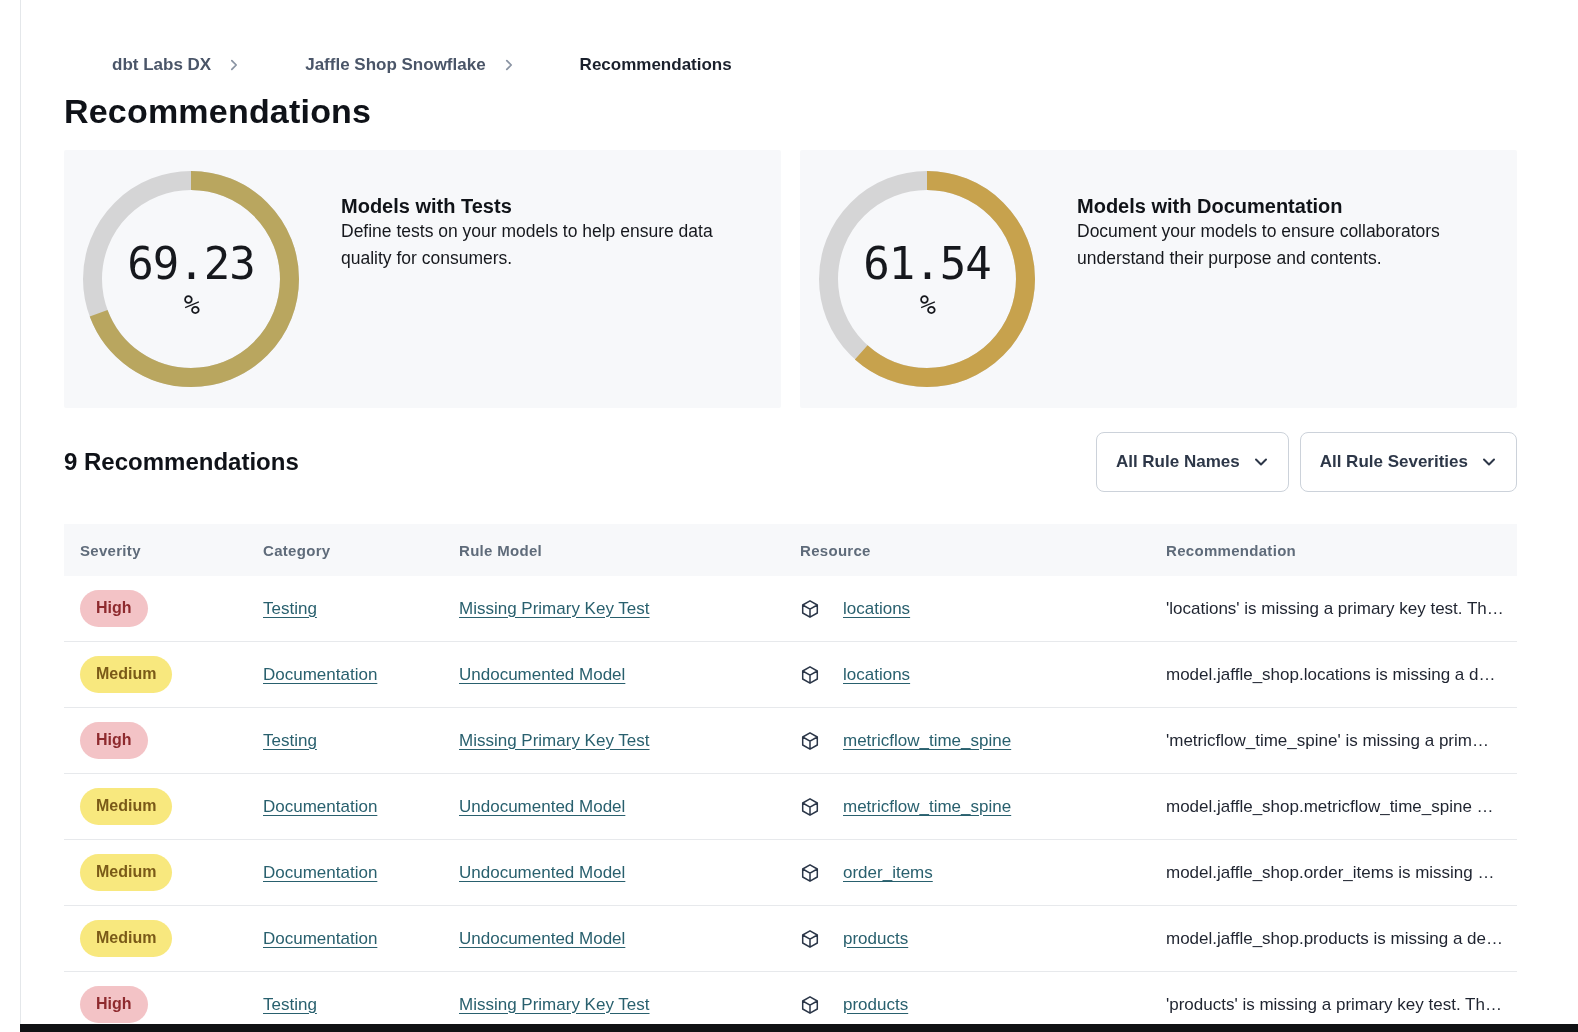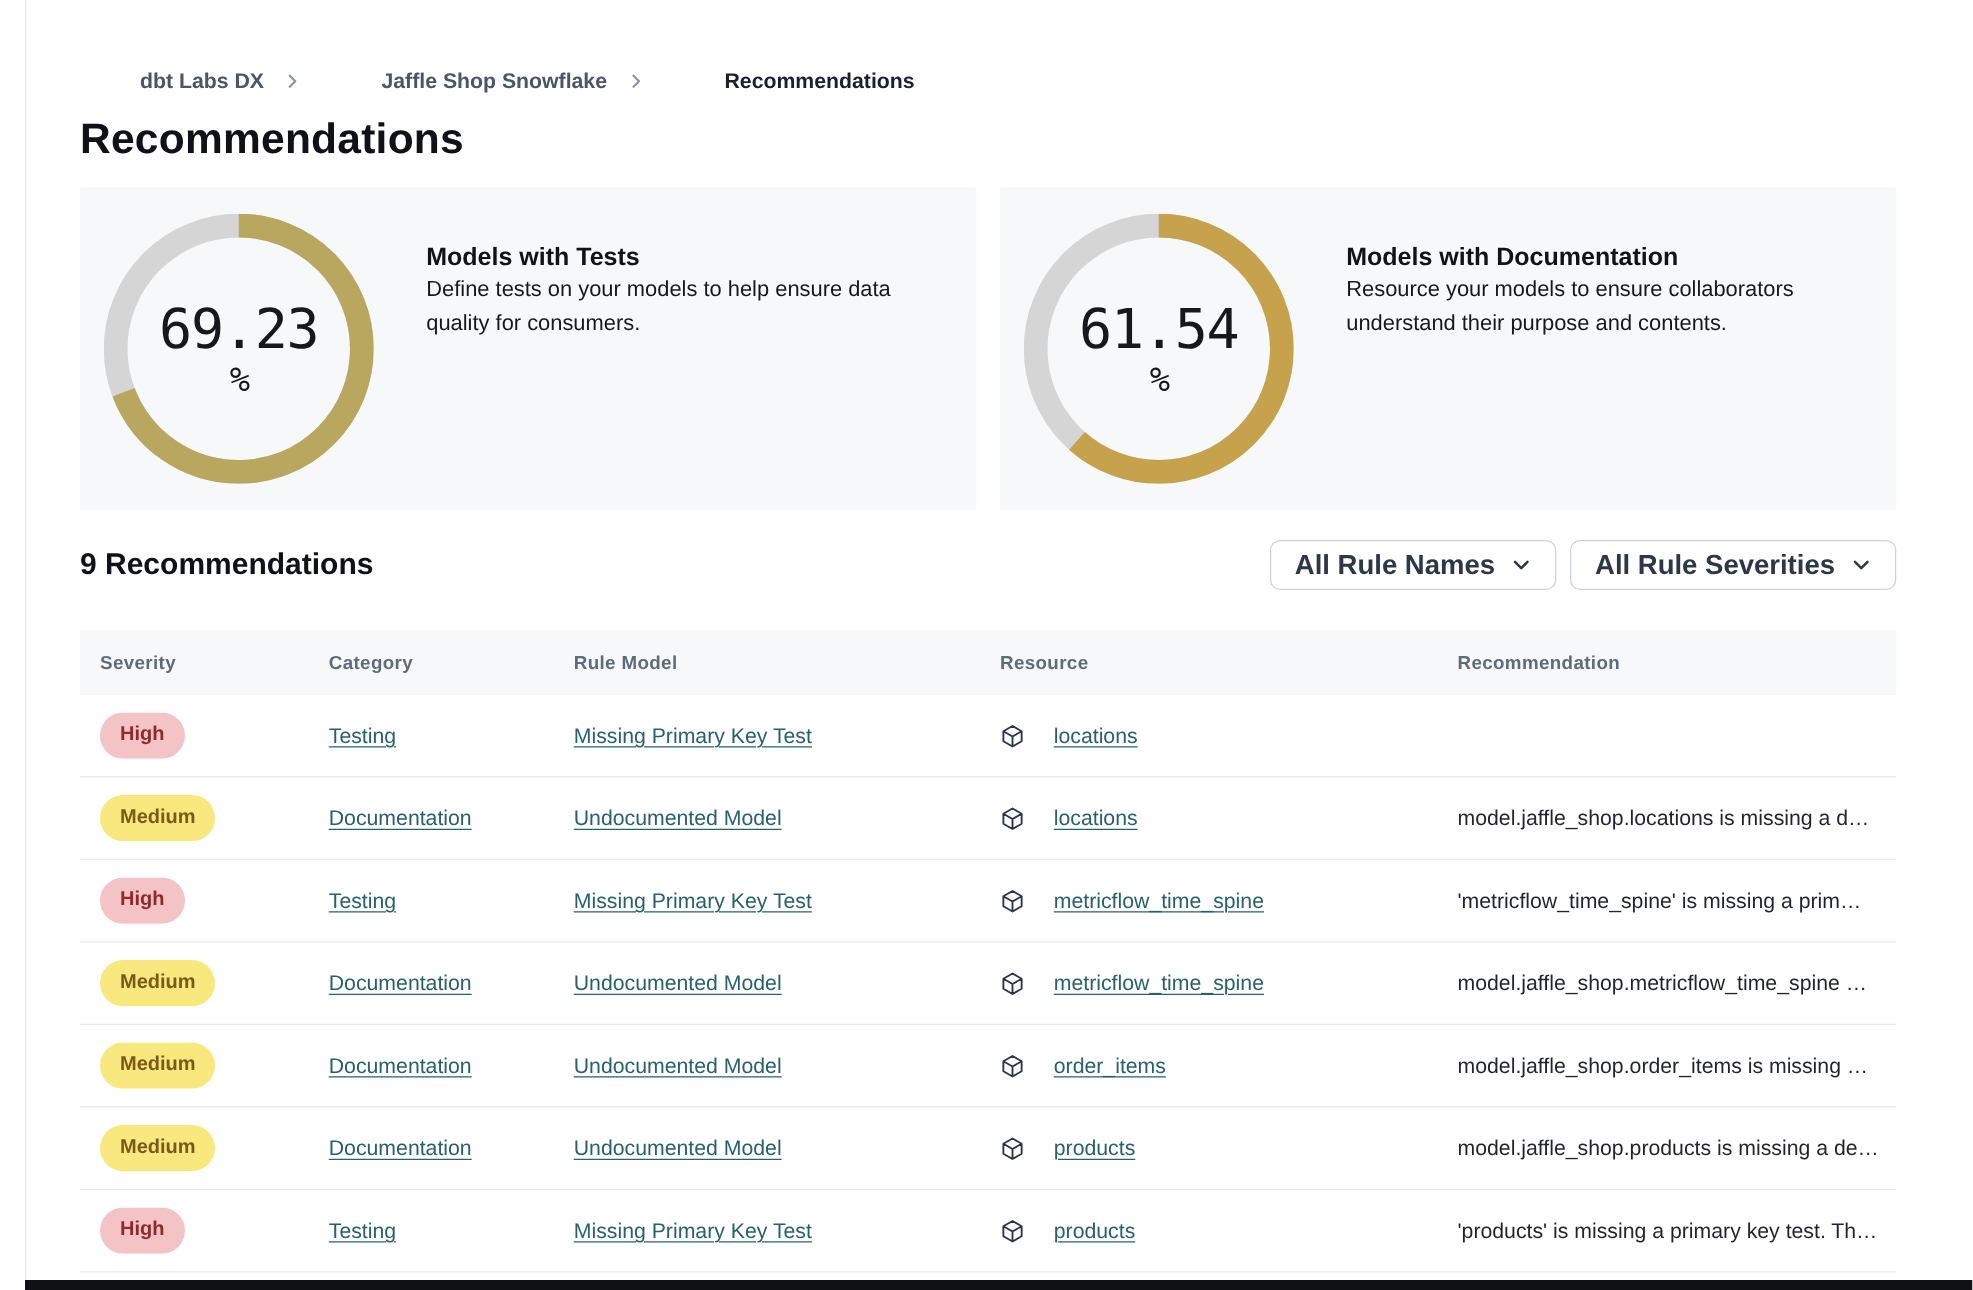--- a/index.html
+++ b/index.html
@@ -43,23 +43,23 @@
   .donut-label .unit { font-size: 27px; margin-left: 1px; }
   .card-text { padding-bottom: 92px; }
   .card-title { font-size: 20px; font-weight: 700; color: #101318; }
   .card-desc { font-size: 17.5px; line-height: 1.5; color: #16181d; max-width: 452px; }
 
   
   .list-header { margin-top: 24px; display: flex; align-items: center; justify-content: space-between; }
   .list-count { font-size: 24px; font-weight: 700; color: #0f1218; }
   .filters { display: flex; gap: 11px; }
   .filter-btn {
-    display: flex; align-items: center; gap: 13px; height: 40px; padding: 0 19px;
+    display: flex; align-items: center; gap: 13px; height: 60px; padding: 0 19px;
     background: #ffffff; border: 1px solid #ccd2da; border-radius: 8px;
-    font-family: "Liberation Sans", sans-serif; font-size: 22px; font-weight: 600; color: #2d3748;
+    font-family: "Liberation Sans", sans-serif; font-size: 17px; font-weight: 600; color: #2d3748;
     cursor: pointer;
   }
 
   
   .table { margin-top: 32px; }
   .t-row {
     display: grid;
     grid-template-columns: 183px 196px 341px 366px 1fr;
     align-items: center;
   }
@@ -137,21 +137,21 @@
           <circle cx="108" cy="108" r="98.5" fill="none" stroke="#d5d5d6" stroke-width="19"></circle>
           <circle cx="108" cy="108" r="98.5" fill="none" stroke="#c7a24d" stroke-width="19" transform="rotate(-90 108 108)" stroke-dasharray="380.8672154467742 618.8937527571892"></circle>
         </svg>
         <div class="donut-label">
           <span>61.54</span>
             <span class="unit">%</span>
         </div>
       </div>
       <div class="card-text">
         <div class="card-title">Models with Documentation</div>
-        <div class="card-desc">Resource your models to ensure collaborators understand their purpose and contents.</div>
+        <div class="card-desc">Document your models to ensure collaborators understand their purpose and contents.</div>
       </div>
     </div>
 
   </div>
 
   <div class="list-header">
     <h2 class="list-count">9 Recommendations</h2>
     <div class="filters">
       <button class="filter-btn">
         <span>All Rule Names</span>
@@ -192,20 +192,23 @@
       <a class="cell-link" href="#">Missing Primary Key Test</a>
     </div>
     <div class="t-cell resource-cell">
       <span class="cube">
         <svg width="20" height="20" viewBox="0 0 20 20">
                 <path d="M10 1.8 L17.3 6 V14 L10 18.2 L2.7 14 V6 Z M2.7 6 L10 10.2 L17.3 6 M10 10.2 V18.2" fill="none" stroke="#2b3648" stroke-width="1.5" stroke-linejoin="round"></path>
               </svg>
       </span>
       <a class="cell-link" href="#">locations</a>
     </div>
+    <div class="t-cell">
+      <span class="rec-text">'locations' is missing a primary key test. Th…</span>
+    </div>
   </div>
 
   <div class="t-row">
     <div class="t-cell">
       <span class="badge" style="background: rgb(248, 232, 126); color: rgb(122, 90, 24);">Medium</span>
     </div>
     <div class="t-cell">
       <a class="cell-link" href="#">Documentation</a>
     </div>
     <div class="t-cell">

